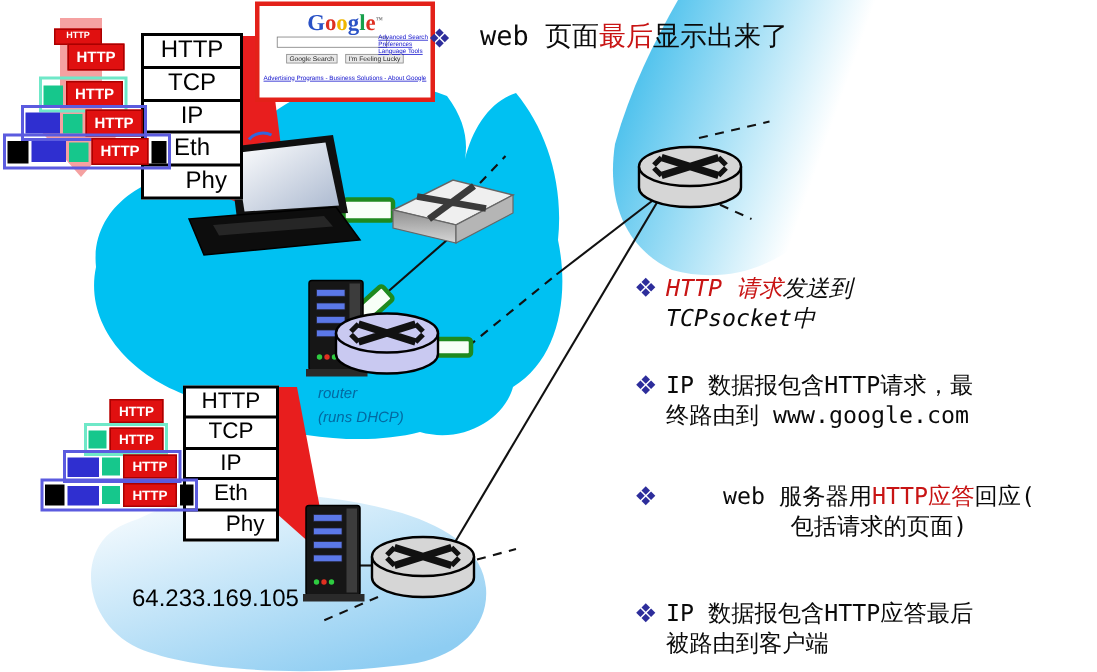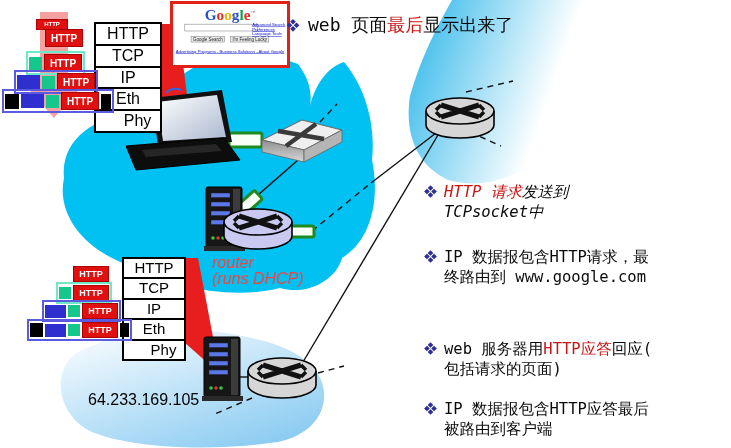--- a/index.html
+++ b/index.html
@@ -60,34 +60,34 @@
   #gbuttons{text-align:center;margin-top:4px;}
   #gbuttons span{font-size:8.5px;border:1px solid #888;background:#e9e9e9;
                  padding:0 3px;margin:0 3px;color:#222;}
   #gfooter{margin-top:12px;text-align:center;font-size:8px;
            color:var(--link-blue,#1111cc);text-decoration:underline;}
 
   
   .cjk{font-family:"DejaVu Sans Mono","Liberation Mono",monospace;color:#0a0a0a;}
   .em{color:var(--emphasis-red,#c81414);}
   #top-note{position:absolute;left:288px;top:14px;font-size:18px;line-height:22px;}
-  #top-note .txt{margin-left:20px;}
+  #top-note .txt{margin-left:32px;}
   .bullet{position:absolute;left:426px;width:302px;font-size:15.5px;line-height:20px;}
   .bullet .txt{margin-left:18px;}
-  #b1{top:182px;font-style:italic;} #b2{top:247px;} #b3{top:339px;} #b4{top:399px;}
+  #b1{top:182px;font-style:italic;} #b2{top:247px;} #b3{top:321px;text-align:center;} #b4{top:399px;}
 
   
   .dia{position:absolute;left:0;top:5px;width:9px;height:9px;transform:rotate(45deg);
        display:grid;grid-template-columns:4px 4px;grid-template-rows:4px 4px;gap:1px;}
   .dia i{background:var(--bullet-blue,#2d2d9b);display:block;}
   #top-note .dia{top:7px;width:10px;height:10px;}
 
   
   #router-label{position:absolute;left:212px;top:255px;font-style:italic;
-                font-size:16px;line-height:16px;color:#ef4444;}
+                font-size:10px;line-height:16px;color:#0369a1;}
   #server-label{position:absolute;left:84px;top:389px;font-size:16px;line-height:21px;color:#000;}
   #server-label .ip{margin-left:4px;}
 </style>
 </head>
 <body>
 
 <svg id="art" viewBox="0 0 731 448">
   <defs>
     <linearGradient id="gScr" x1="0" y1="0" x2="1" y2="1">
       <stop offset="0" stop-color="#ffffff"></stop>

